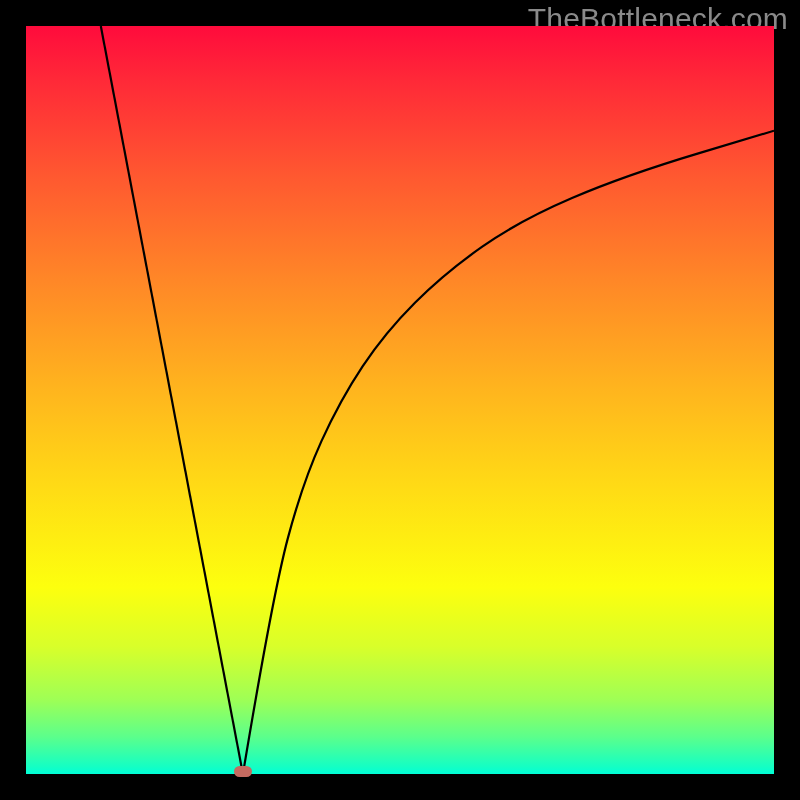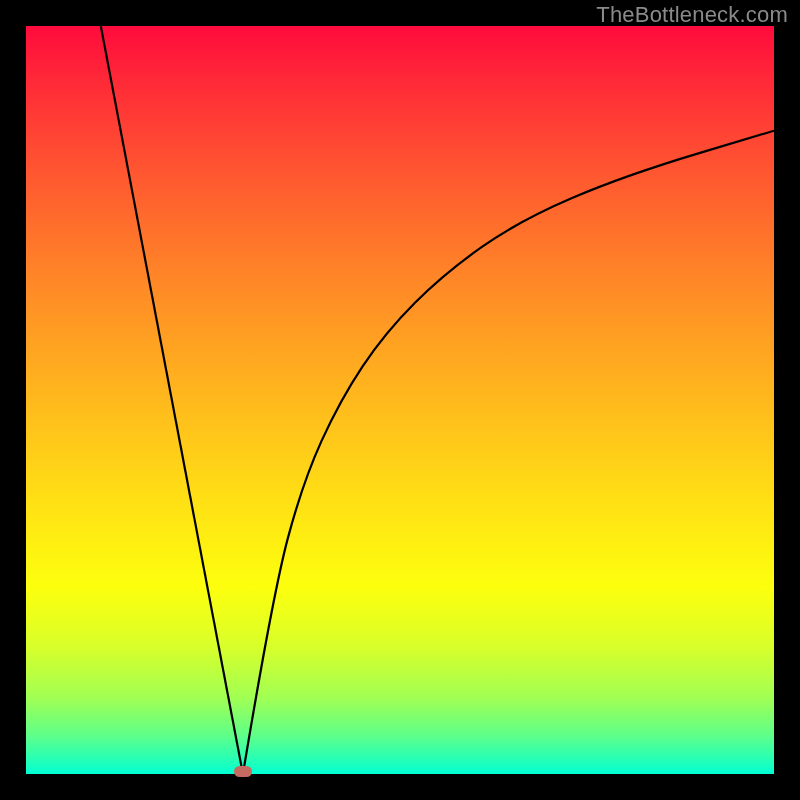--- a/index.html
+++ b/index.html
@@ -38,21 +38,21 @@
       #5cff8b 95%,
       #15ffc3 99%,
       #00ffd8 100%
     );
   }
   .watermark {
     position: absolute;
     top: 2px;
     right: 12px;
     color: #8a8a8a;
-    font-size: 22px;
+    font-size: 30px;
     font-weight: 500;
     letter-spacing: 0.2px;
     user-select: none;
   }
   svg.curve {
     position: absolute;
     top: 0;
     left: 0;
     width: 748px;
     height: 748px;

